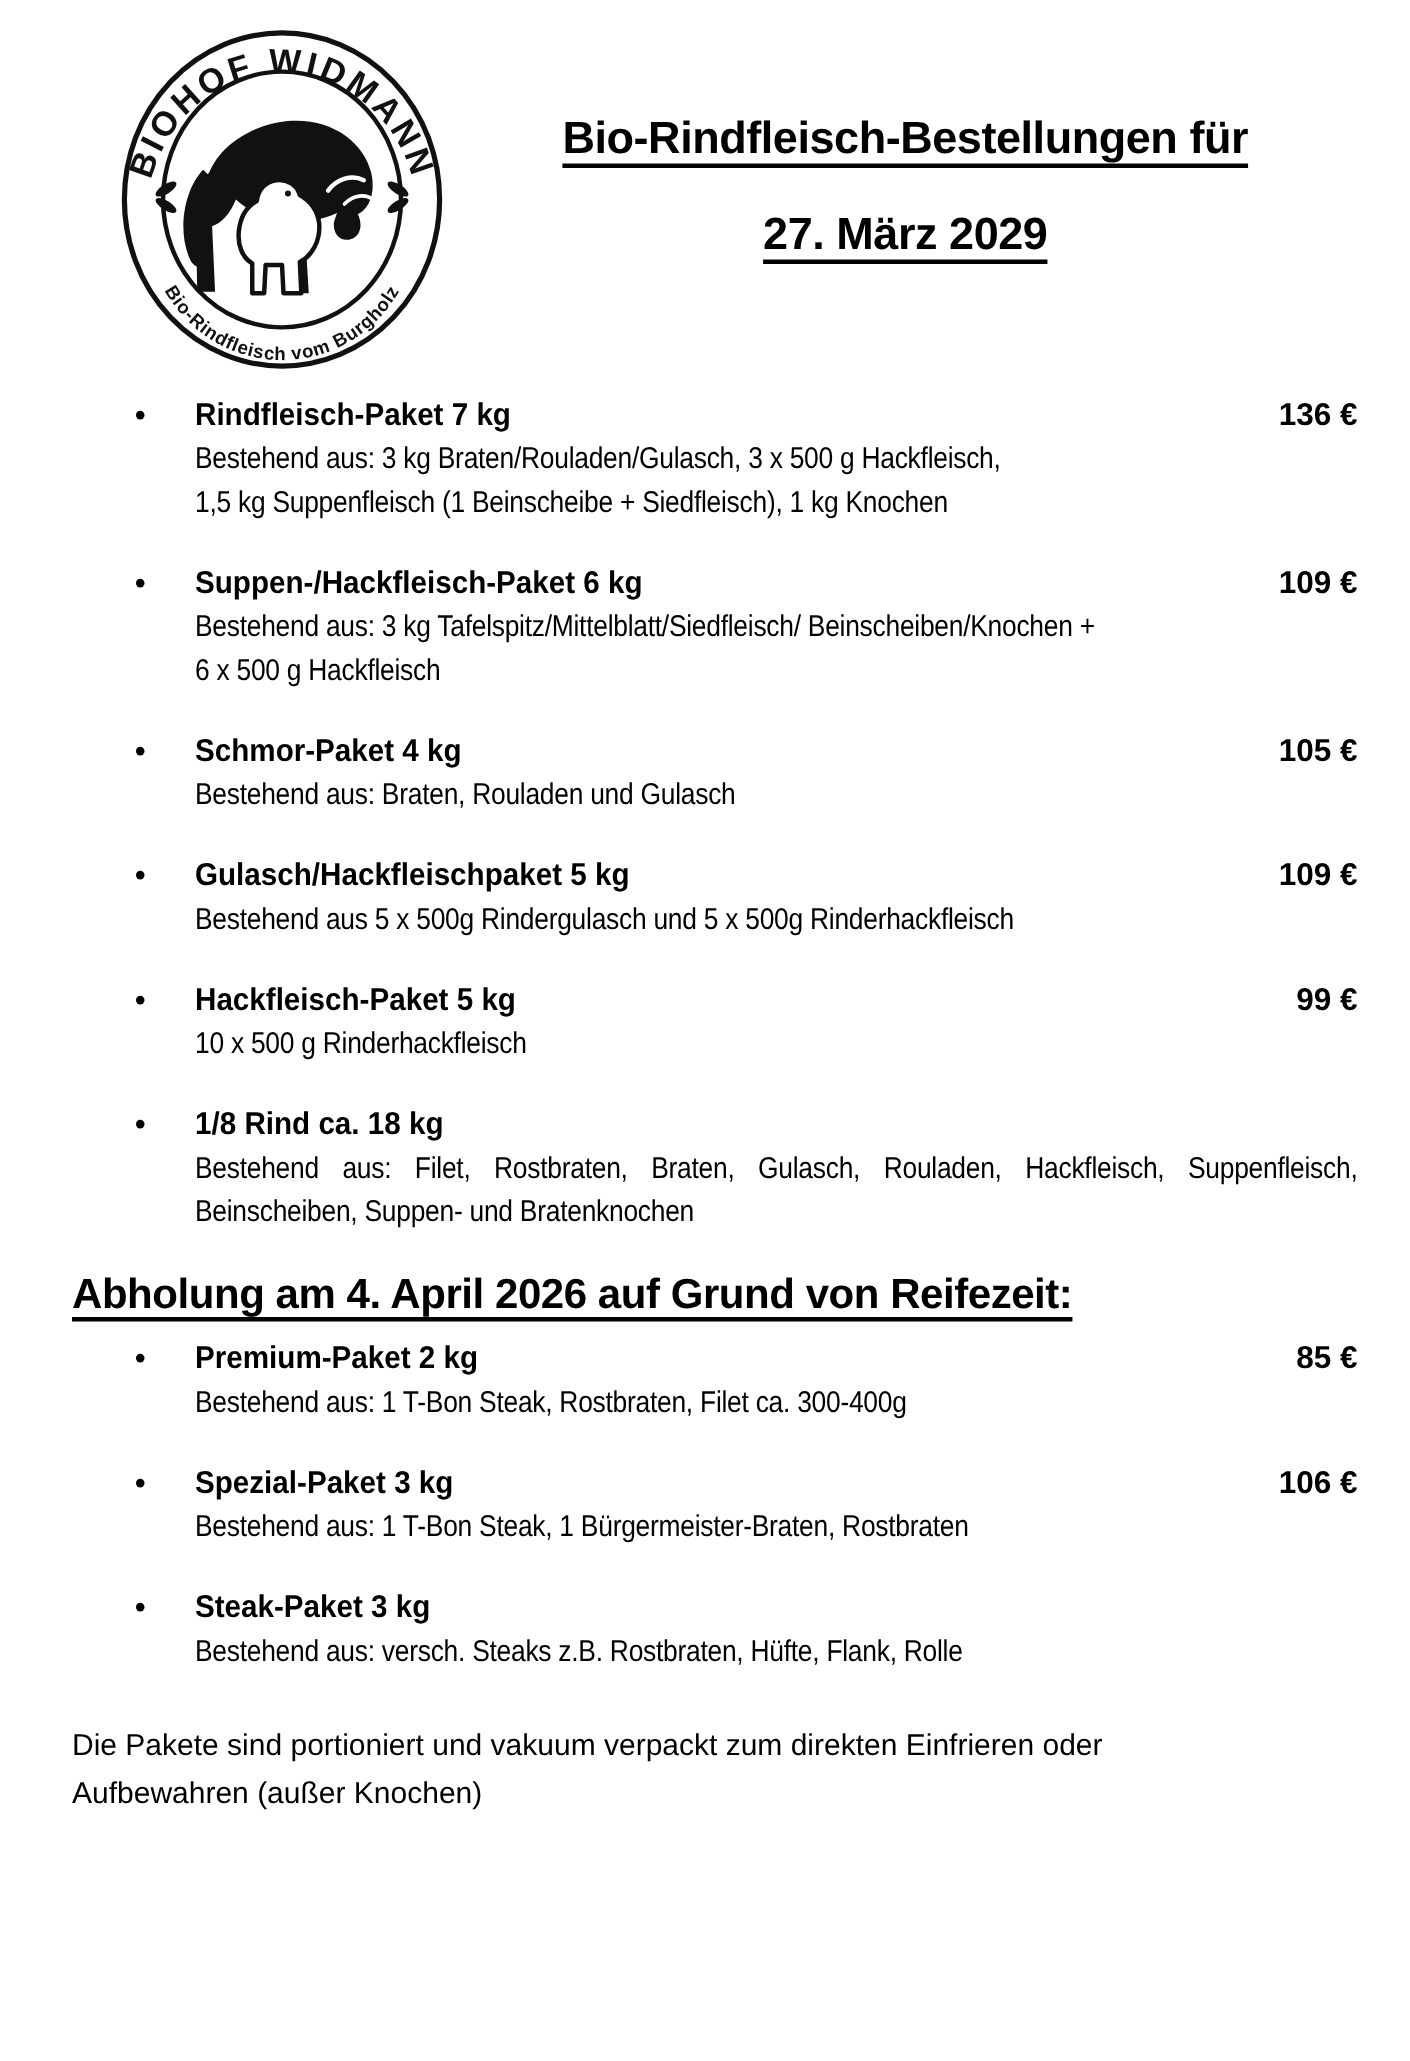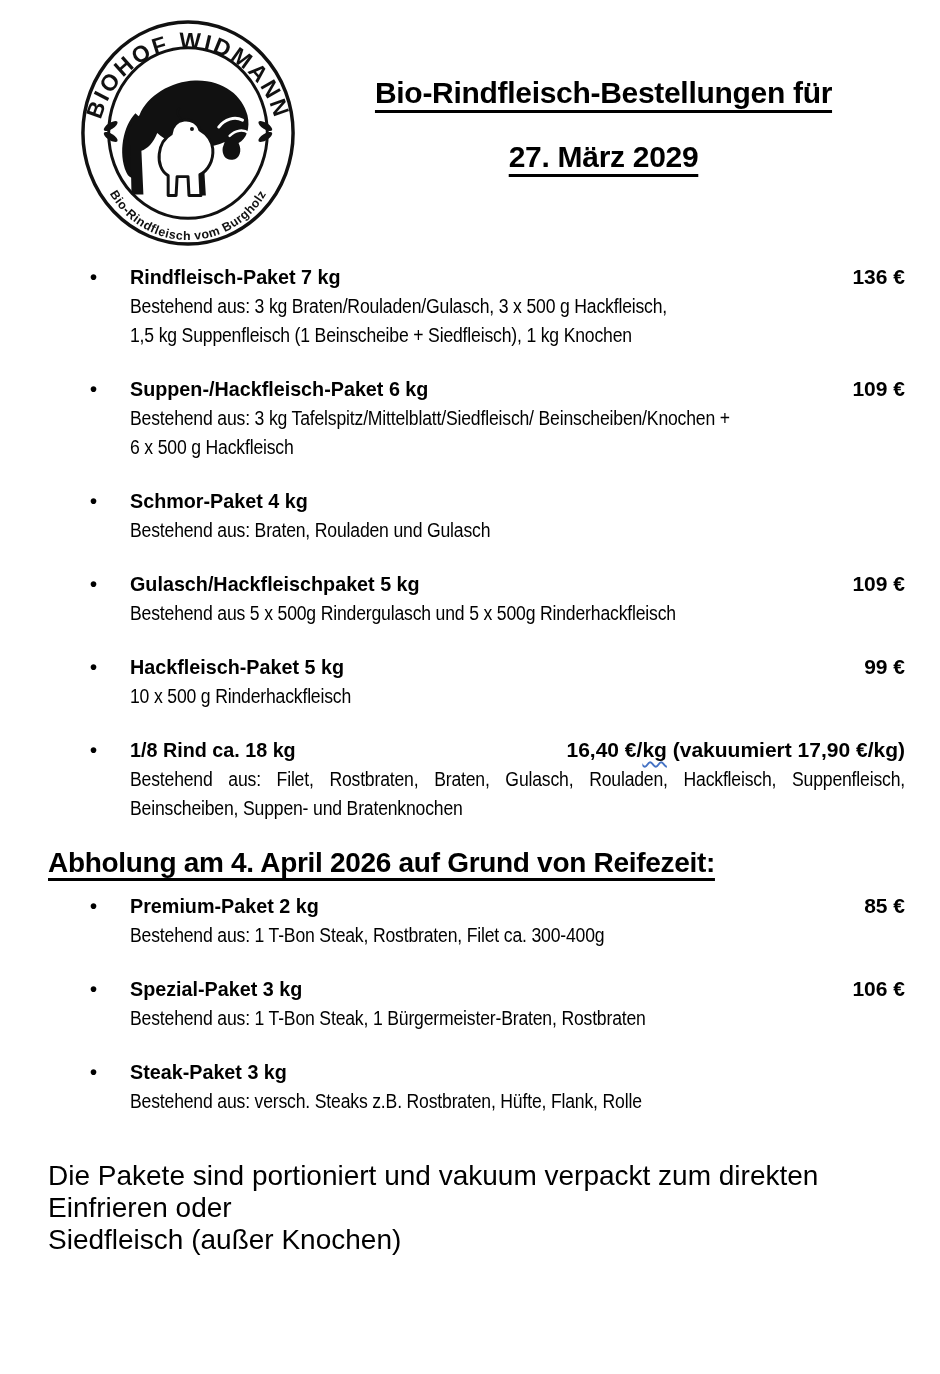--- a/index.html
+++ b/index.html
@@ -46,21 +46,21 @@
 
   
   .section-heading {
     font-size: 28px; font-weight: bold; letter-spacing: -0.3px;
     margin: 20px 0 10px 0;
     text-decoration: underline; text-decoration-thickness: 2.5px;
     text-underline-offset: 6px; text-decoration-skip-ink: none;
   }
 
   
-  .footer { margin-top: 44px; font-size: 28px; line-height: 32px; }
+  .footer { margin-top: 32px; font-size: 20px; line-height: 32px; }
   .footer .para { margin: 0 0 26px 0; }
 </style>
 </head>
 <body>
 
 <div class="page">
 
   <div class="header">
     <div class="logo">
       <svg viewBox="0 0 230 236" aria-hidden="true">
@@ -130,20 +130,21 @@
     <div class="item-desc">
           <div class="desc-line">Bestehend aus: 3 kg Tafelspitz/Mittelblatt/Siedfleisch/ Beinscheiben/Knochen +</div>
           <div class="desc-line">6 x 500 g Hackfleisch</div>
         </div>
   </div>
 
   <div class="item">
     <div class="item-head">
       <span class="bullet">•</span>
       <span class="item-name">Schmor-Paket 4 kg</span>
+      <span class="item-price">105 €</span>
     </div>
     <div class="item-desc">
           <div class="desc-line">Bestehend aus: Braten, Rouladen und Gulasch</div>
         </div>
   </div>
 
   <div class="item">
     <div class="item-head">
       <span class="bullet">•</span>
       <span class="item-name">Gulasch/Hackfleischpaket 5 kg</span>
@@ -162,21 +163,20 @@
     </div>
     <div class="item-desc">
           <div class="desc-line">10 x 500 g Rinderhackfleisch</div>
         </div>
   </div>
 
   <div class="item">
     <div class="item-head">
       <span class="bullet">•</span>
       <span class="item-name">1/8 Rind ca. 18 kg</span>
-      <span class="item-price"><span>16,40 €/</span><span class="squiggle" style="text-decoration-color: rgb(68, 114, 196);">kg</span><span> (vakuumiert 17,90 €/kg)</span></span>
     </div>
     <div class="item-desc">
           <div class="desc-line justified">Bestehend aus: Filet, Rostbraten, Braten, Gulasch, Rouladen, Hackfleisch, Suppenfleisch,</div>
           <div class="desc-line">Beinscheiben, Suppen- und Bratenknochen</div>
         </div>
   </div>
 </div>
 
   <div class="section-heading">Abholung am 4. April 2026 auf Grund von Reifezeit:</div>
 
@@ -210,17 +210,17 @@
     </div>
     <div class="item-desc">
           <div class="desc-line">Bestehend aus: versch. Steaks z.B. Rostbraten, Hüfte, Flank, Rolle</div>
         </div>
   </div>
 </div>
 
   <div class="footer">
     <div class="para" id="footer-p1">
         <div>Die Pakete sind portioniert und vakuum verpackt zum direkten Einfrieren oder</div>
-        <div>Siedfleisch (außer Knochen)</div>
+        <div>Aufbewahren (außer Knochen)</div>
       </div>
   </div>
 
 </div>
 
 </body></html>

